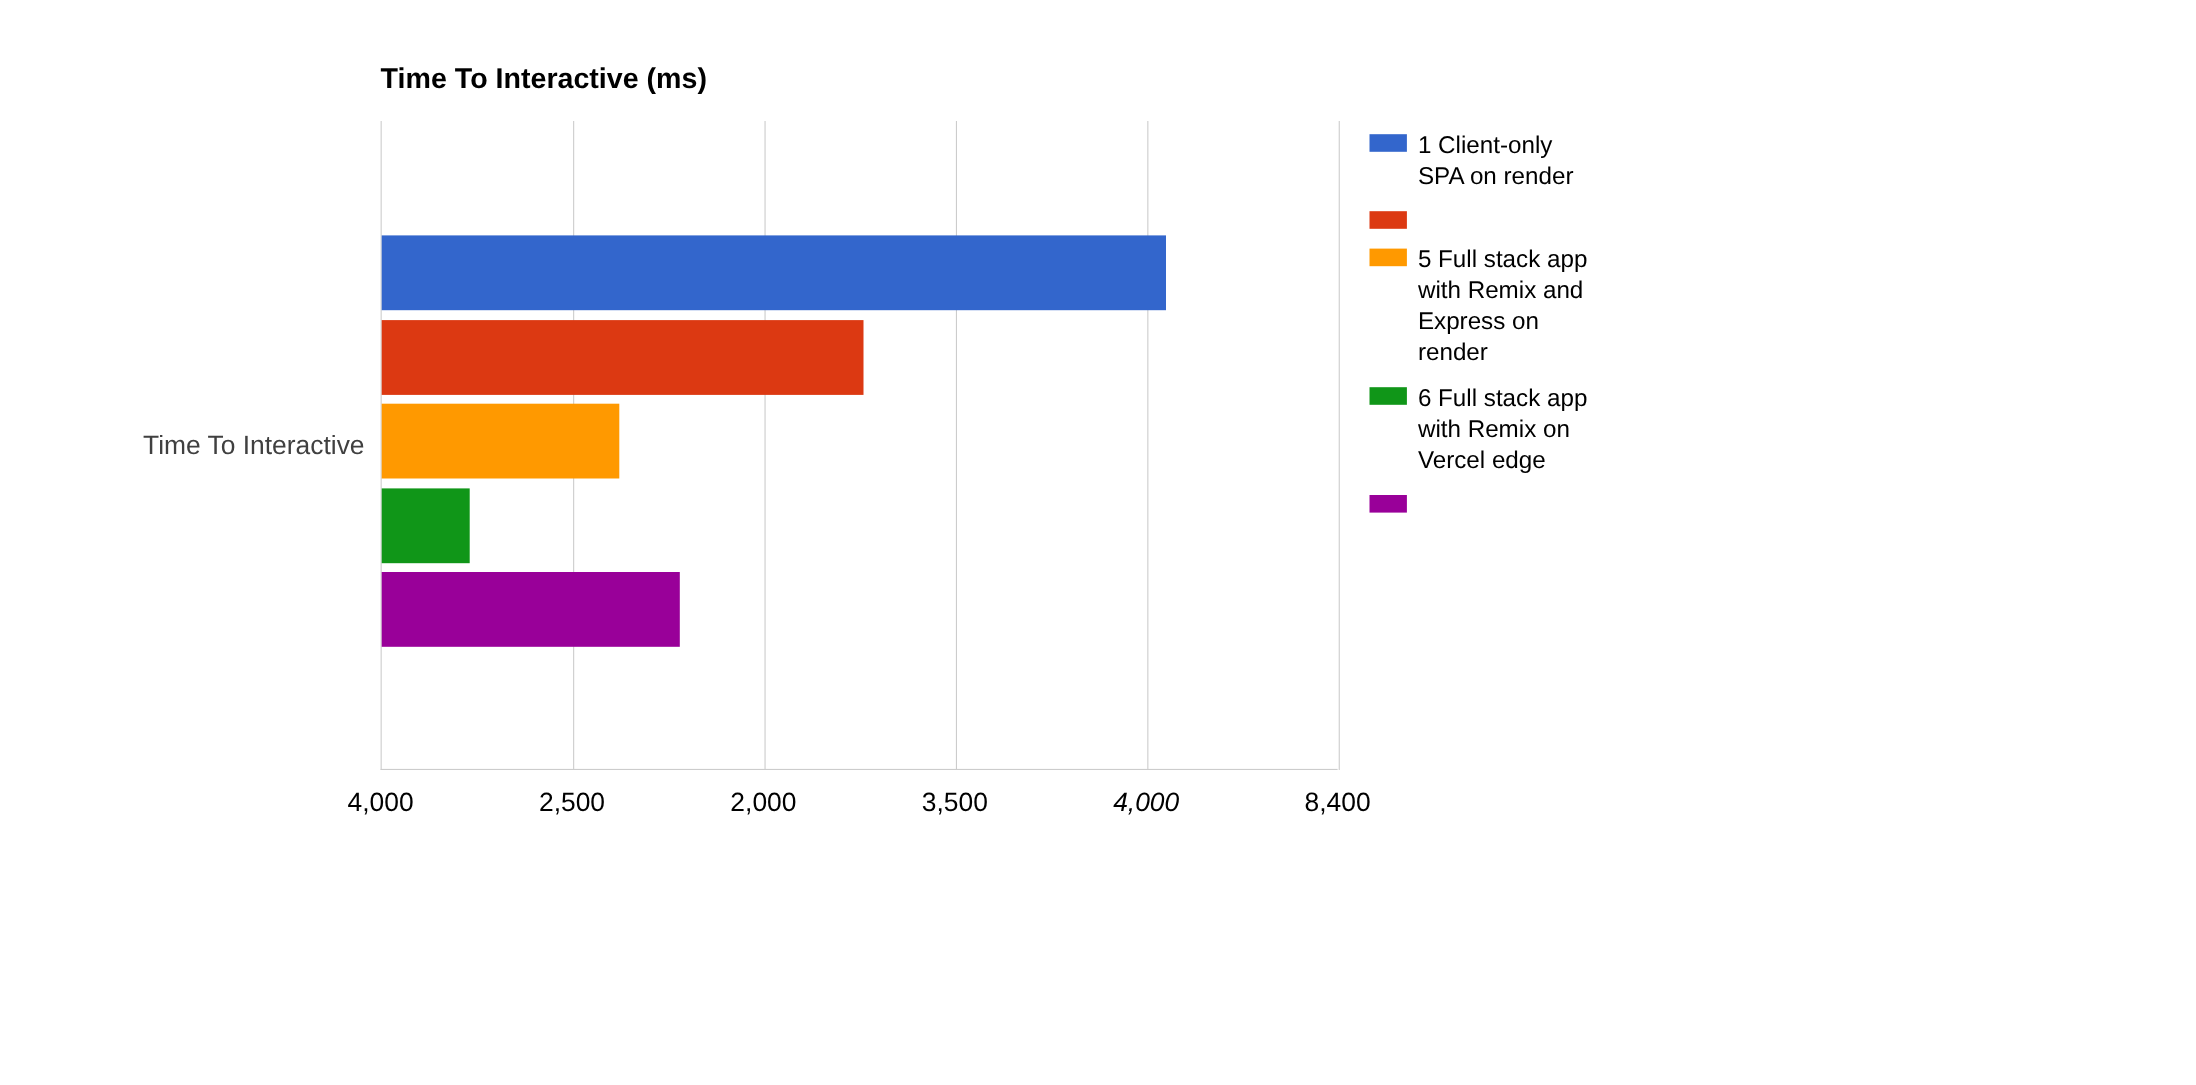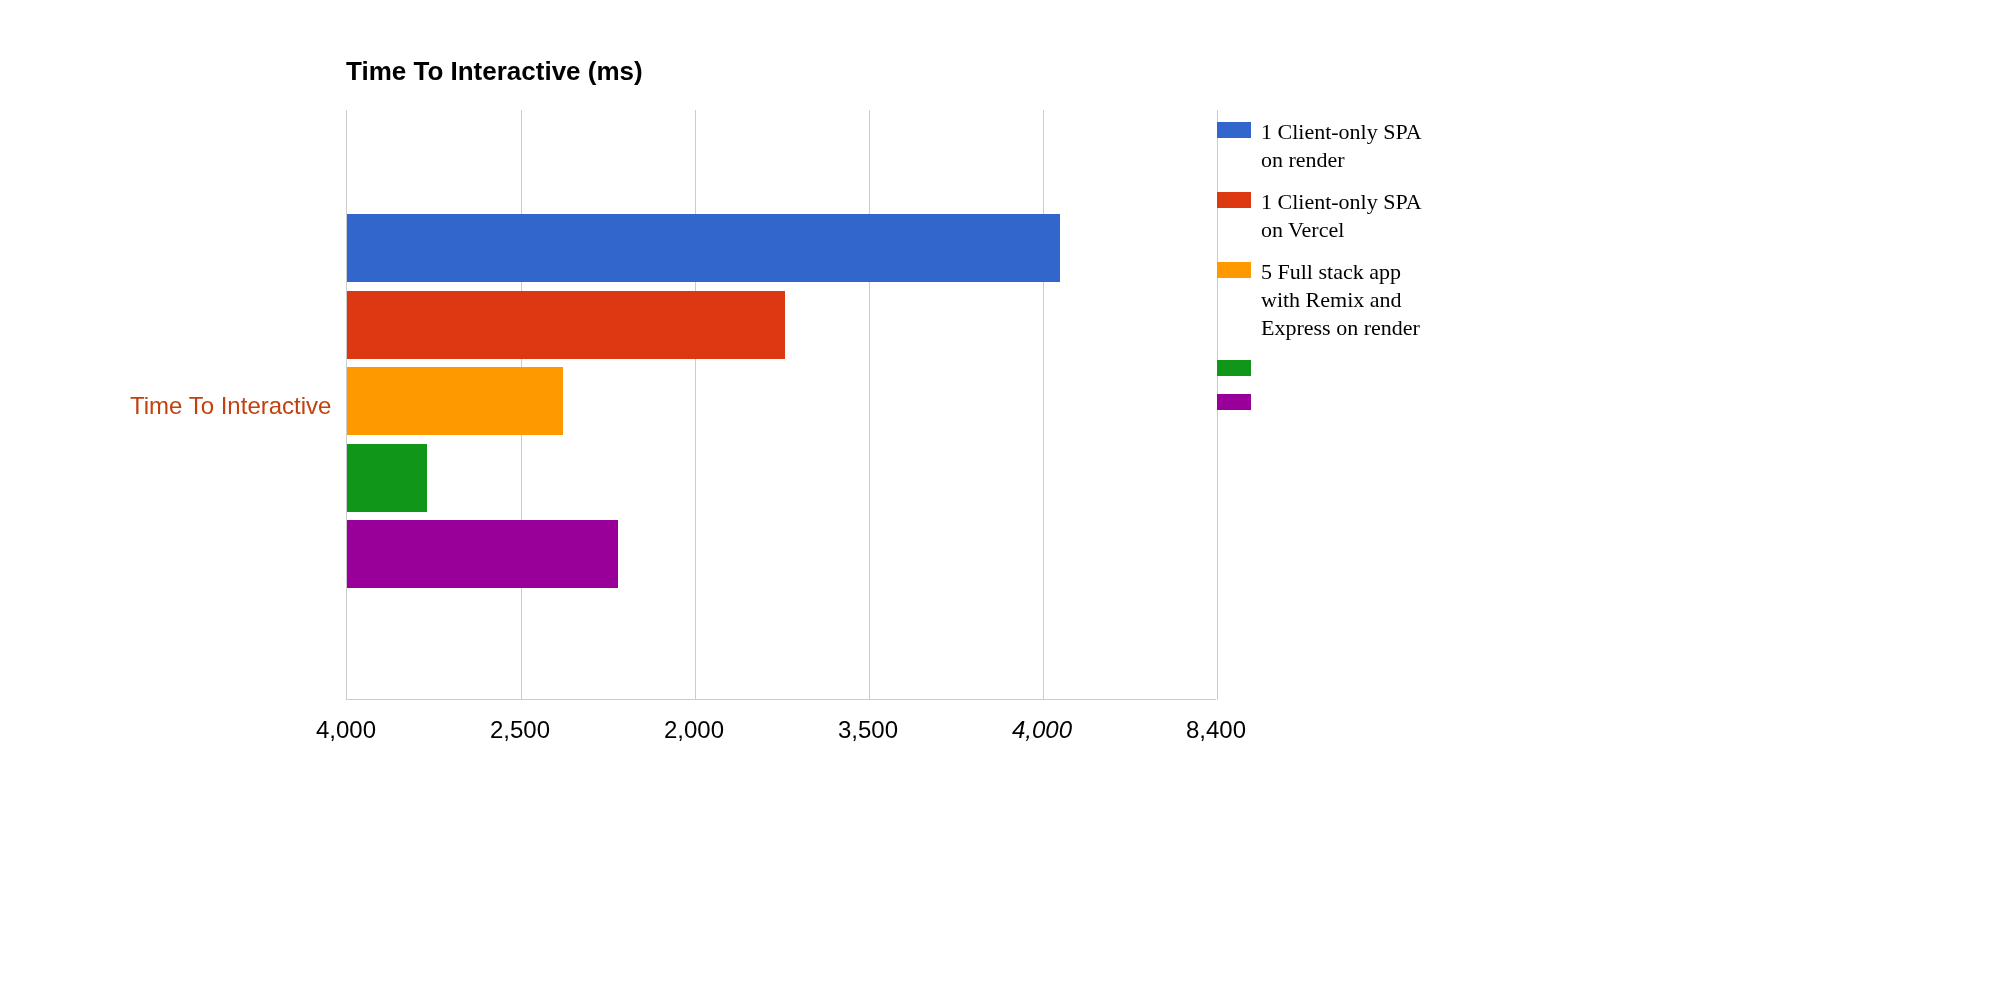--- a/index.html
+++ b/index.html
@@ -23,21 +23,21 @@
       top: 56px;
       font-size: 26px;
       font-weight: bold;
       color: #000;
     }
     .y-category-label {
       position: absolute;
       left: 130px;
       top: 392px;
       font-size: 24px;
-      color: #c2410c;
+      color: #404040;
     }
     .plot-area {
       position: absolute;
       left: 346px;
       top: 110px;
       width: 870px;
       height: 590px;
       border-left: 1px solid #cccccc;
       border-bottom: 1px solid #cccccc;
     }
@@ -55,24 +55,23 @@
     }
     .x-tick-label {
       position: absolute;
       top: 716px;
       font-size: 24px;
       color: #000;
       transform: translateX(-50%);
     }
     .legend {
       position: absolute;
-      left: 1217px;
+      left: 1245px;
       top: 118px;
       width: 210px;
-      font-family: Liberation Serif, serif;
     }
     .legend-item {
       display: flex;
       align-items: flex-start;
       margin-bottom: 14px;
     }
     .legend-swatch {
       width: 34px;
       height: 16px;
       flex-shrink: 0;
@@ -109,28 +108,28 @@
     </div>
 
   <div class="legend">
 
   <div class="legend-item">
         <div class="legend-swatch" style="background: rgb(51, 102, 204);"></div>
         <div class="legend-label">1 Client-only SPA on render</div>
       </div>
       <div class="legend-item">
         <div class="legend-swatch" style="background: rgb(220, 57, 18);"></div>
-        <div class="legend-label">1 Client-only SPA on Vercel</div>
       </div>
       <div class="legend-item">
         <div class="legend-swatch" style="background: rgb(255, 153, 0);"></div>
         <div class="legend-label">5 Full stack app with Remix and Express on render</div>
       </div>
       <div class="legend-item">
         <div class="legend-swatch" style="background: rgb(16, 150, 24);"></div>
+        <div class="legend-label">6 Full stack app with Remix on Vercel edge</div>
       </div>
       <div class="legend-item">
         <div class="legend-swatch" style="background: rgb(153, 0, 153);"></div>
       </div>
     </div>
 
 <div class="x-tick-label" style="left: 346px;">4,000</div>
     <div class="x-tick-label" style="left: 520px;">2,500</div>
     <div class="x-tick-label" style="left: 694px;">2,000</div>
     <div class="x-tick-label" style="left: 868px;">3,500</div>

